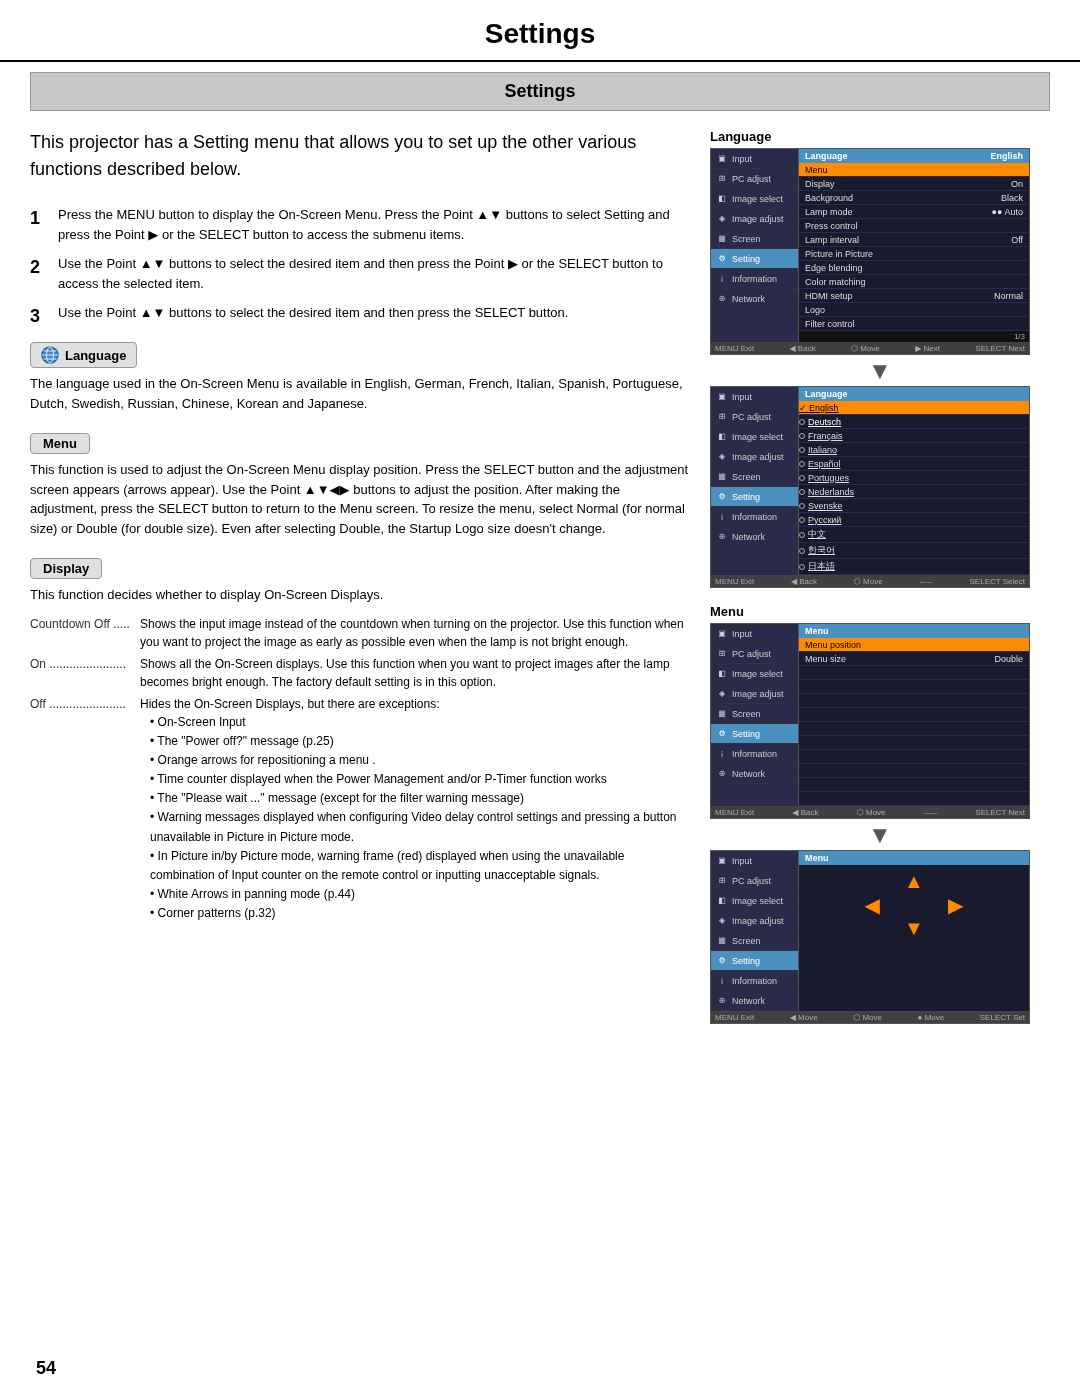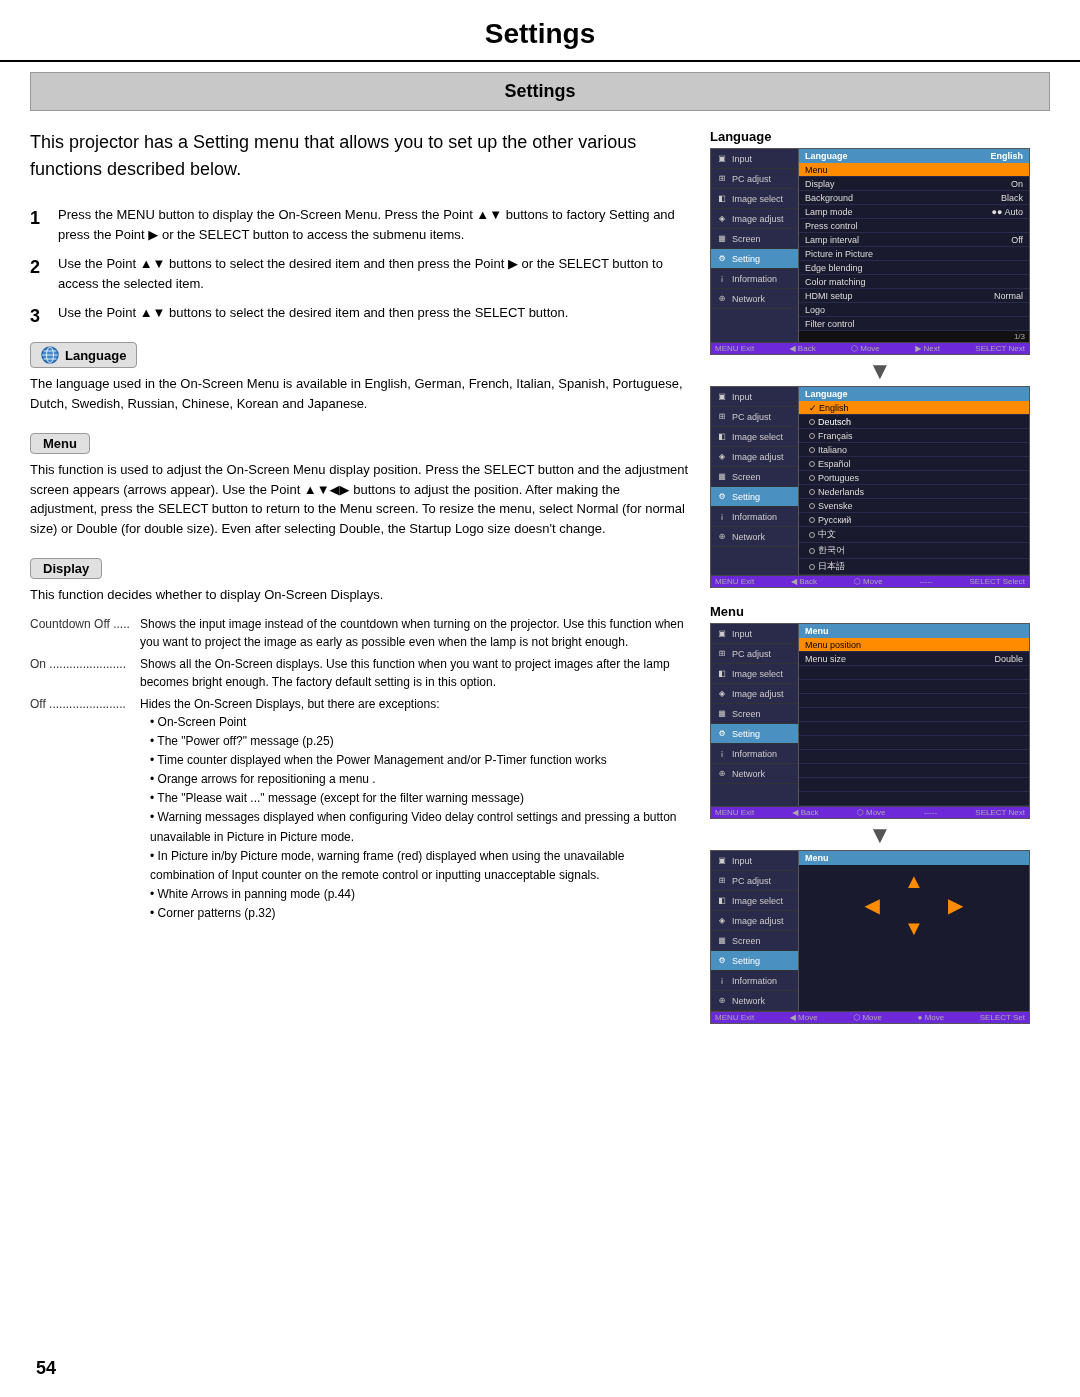--- a/index.html
+++ b/index.html
@@ -190,38 +190,39 @@
       border-bottom: 1px solid #2a2a4a;
       min-height: 14px;
       align-items: center;
       color: #ddd;
     }
     .ui-panel-row.highlight {
       background: #ff8c00;
       color: #000;
     }
     .ui-statusbar {
-      background: #6d28d9;
+      background: #404040;
       display: flex;
       justify-content: space-between;
       padding: 1px 4px;
       font-size: 8px;
       color: #aaa;
       border-top: 1px solid #444;
     }
     .arrow-down {
       text-align: center;
       font-size: 24px;
       color: #555;
       margin: 3px 0;
       line-height: 1;
     }
     .ui-lang-list .ui-panel-row {
       font-size: 9px;
-      padding: 1px 10px;
+      padding: 1px 0;
+      text-decoration: underline;
     }
     .ui-lang-list .ui-panel-row.selected {
       color: #fff;
     }
     .radio-dot {
       display: inline-block;
       width: 6px;
       height: 6px;
       border-radius: 50%;
       border: 1px solid #aaa;
@@ -243,21 +244,21 @@
 
 <div class="main-content">
 
   <div class="left-col">
     
     <p class="intro-text">This projector has a Setting menu that allows you to set up the other various functions described below.</p>
 
     
     <div class="step">
       <span class="step-num">1</span>
-      <span class="step-text">Press the MENU button to display the On-Screen Menu.  Press the Point ▲▼ buttons to factory Setting and press the Point ▶ or the SELECT button to access the submenu items.</span>
+      <span class="step-text">Press the MENU button to display the On-Screen Menu.  Press the Point ▲▼ buttons to select Setting and press the Point ▶ or the SELECT button to access the submenu items.</span>
     </div>
     <div class="step">
       <span class="step-num">2</span>
       <span class="step-text">Use the Point ▲▼ buttons to select the desired item and then press the Point ▶ or the SELECT button to access the selected item.</span>
     </div>
     <div class="step">
       <span class="step-num">3</span>
       <span class="step-text">Use the Point ▲▼ buttons to select the desired item and then press the SELECT button.</span>
     </div>
 
@@ -289,24 +290,24 @@
       </div>
       <div class="display-row">
         <span class="display-key">On .......................</span>
         <span class="display-val">Shows all the On-Screen displays. Use this function when you want to project images after the lamp becomes bright enough. The factory default setting is in this option.</span>
       </div>
       <div class="display-row">
         <span class="display-key">Off .......................</span>
         <span class="display-val">
           <span>Hides the On-Screen Displays, but there are exceptions:</span>
           <ul class="bullet-list" id="bullet-list">
-              <li>On-Screen Point</li>
+              <li>On-Screen Input</li>
               <li>The "Power off?" message (p.25)</li>
+              <li>Orange arrows for repositioning a menu .</li>
               <li>Time counter displayed when the Power Management and/or P-Timer function works</li>
-              <li>Orange arrows for repositioning a menu .</li>
               <li>The "Please wait ..." message (except for the filter warning message)</li>
               <li>Warning messages displayed when configuring Video delay control settings and pressing a button unavailable in Picture in Picture mode.</li>
               <li>In Picture in/by Picture mode, warning frame (red) displayed when using the unavailable combination of Input counter on the remote control or inputting unacceptable signals.</li>
               <li>White Arrows in panning mode (p.44)</li>
               <li>Corner patterns (p.32)</li>
             </ul>
         </span>
       </div>
     </div>
   </div>

